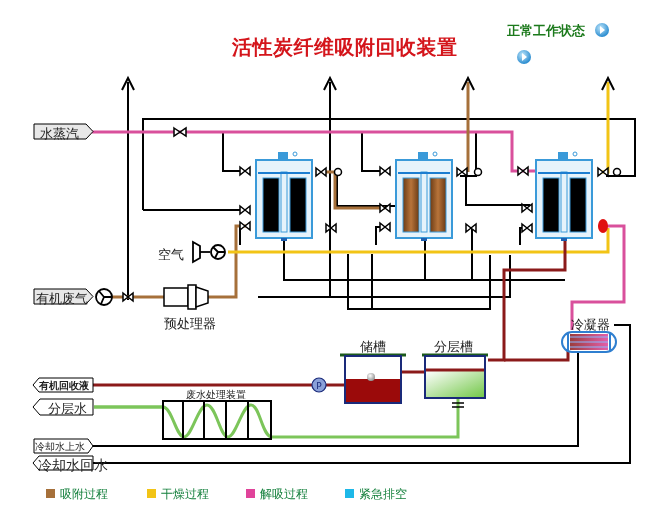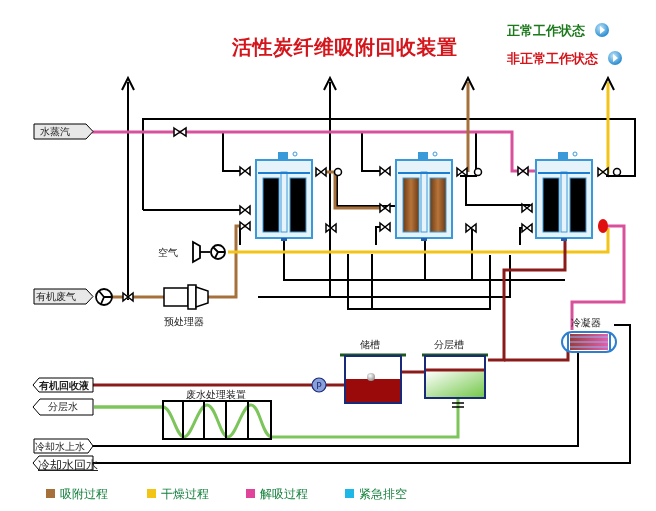--- a/index.html
+++ b/index.html
@@ -4,21 +4,21 @@
 <style>
   html, body { margin:0; padding:0; background:#ffffff; }
   body { width:656px; height:511px; position:relative; overflow:hidden; font-family:"DejaVu Sans", sans-serif; }
   #diagram { position:absolute; left:0; top:0; }
   .title { position:absolute; left:232px; top:34px; font-size:20px; font-weight:bold; color:#d4151b; letter-spacing:0.5px; }
   .status { position:absolute; font-size:13px; font-weight:bold; }
   .status .btn { display:inline-block; width:14px; height:14px; border-radius:50%; background:radial-gradient(circle at 40% 35%, #bfe6fb, #2f8fd1 70%); vertical-align:-2px; margin-left:10px; position:relative; cursor:pointer; }
   .status .btn::after { content:""; position:absolute; left:5px; top:3px; border-left:5px solid #fff; border-top:4px solid transparent; border-bottom:4px solid transparent; }
   .s-normal { left:507px; top:22px; color:#1c7a1c; }
   .s-abnormal { left:507px; top:50px; color:#d4151b; }
-  .lbl { position:absolute; font-size:10px; color:#222; }
+  .lbl { position:absolute; font-size:13px; color:#222; }
   .legend { position:absolute; top:486px; font-size:12px; color:#15803d; }
   .legend .sw { display:inline-block; width:9px; height:9px; margin-right:5px; vertical-align:0px; }
 </style>
 </head>
 <body>
 
 <svg id="diagram" width="656" height="511" viewBox="0 0 656 511" xmlns="http://www.w3.org/2000/svg">
   <defs>
     <linearGradient id="gBrown" x1="0" y1="0" x2="1" y2="0">
       <stop offset="0" stop-color="#6b3b15"></stop>
@@ -221,33 +221,33 @@
     <path d="M33,463 L39,456 L93,456 L93,470 L39,470 Z" fill="#fff"></path>
   </g>
 </svg>
 
 <div class="title">活性炭纤维吸附回收装置</div>
 
 <div class="status s-normal">
   <span>正常工作状态</span><span class="btn"></span>
 </div>
 <div class="status s-abnormal">
-  <span>非正常工作状态</span><span class="btn"></span>
+  <span class="btn"></span>
 </div>
 
 <div class="lbl" style="left:40px;top:125px;">水蒸汽</div>
 <div class="lbl" style="left:36px;top:290px;">有机废气</div>
 <div class="lbl" style="left:158px;top:246px;">空气</div>
 <div class="lbl" style="left:164px;top:315px;">预处理器</div>
 <div class="lbl" style="left:360px;top:338px;">储槽</div>
 <div class="lbl" style="left:434px;top:338px;">分层槽</div>
 <div class="lbl" style="left:571px;top:316px;">冷凝器</div>
 <div class="lbl" style="left:186px;top:388px;font-size:10px;">废水处理装置</div>
 
 <div class="lbl" style="left:39px;top:379px;font-size:10px;font-weight:bold;">有机回收液</div>
 <div class="lbl" style="left:48px;top:400px;">分层水</div>
 <div class="lbl" style="left:35px;top:440px;font-size:10px;">冷却水上水</div>
-<div class="lbl" style="left:38px;top:457px;font-size:12px;text-decoration:underline;">冷却水回水</div>
+<div class="lbl" style="left:38px;top:457px;font-size:14px;">冷却水回水</div>
 
 <div class="legend" style="left:46px;"><span class="sw" style="background:#a6703a"></span><span>吸附过程</span></div>
 <div class="legend" style="left:147px;"><span class="sw" style="background:#f2c416"></span><span>干燥过程</span></div>
 <div class="legend" style="left:246px;"><span class="sw" style="background:#e0439a"></span><span>解吸过程</span></div>
 <div class="legend" style="left:345px;font-family:Liberation Mono, monospace;"><span class="sw" style="background:#1db8e8"></span><span>紧急排空</span></div>
 
 </body></html>

